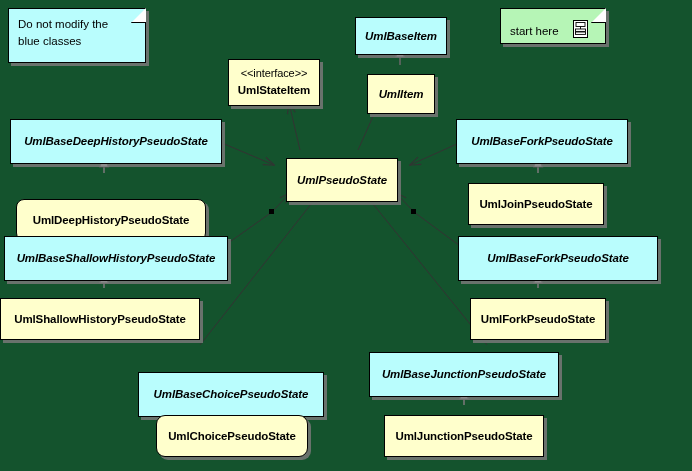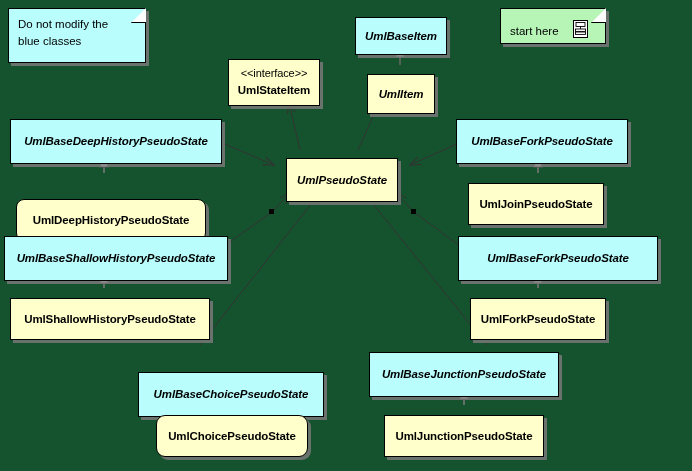--- a/index.html
+++ b/index.html
@@ -183,21 +183,21 @@
   </div>
 
   <div class="node yellow" style="left:16px; top:190px; width:190px; height:42px;border-radius:8px;">
     <div class="nm">UmlDeepHistoryPseudoState</div>
   </div>
 
   <div class="node blue" style="left:4px; top:227px; width:224px; height:45px;">
     <div class="nm ital">UmlBaseShallowHistoryPseudoState</div>
   </div>
 
-  <div class="node yellow" style="left:10px; top:289px; width:200px; height:42px;">
+  <div class="node yellow" style="left:0; top:289px; width:200px; height:42px;">
     <div class="nm">UmlShallowHistoryPseudoState</div>
   </div>
 
   <div class="node blue" style="left:138px; top:363px; width:186px; height:45px;">
     <div class="nm ital">UmlBaseChoicePseudoState</div>
   </div>
 
   <div class="node yellow" style="left:156px; top:406px; width:152px; height:42px;border-radius:9px;">
     <div class="nm">UmlChoicePseudoState</div>
   </div>

